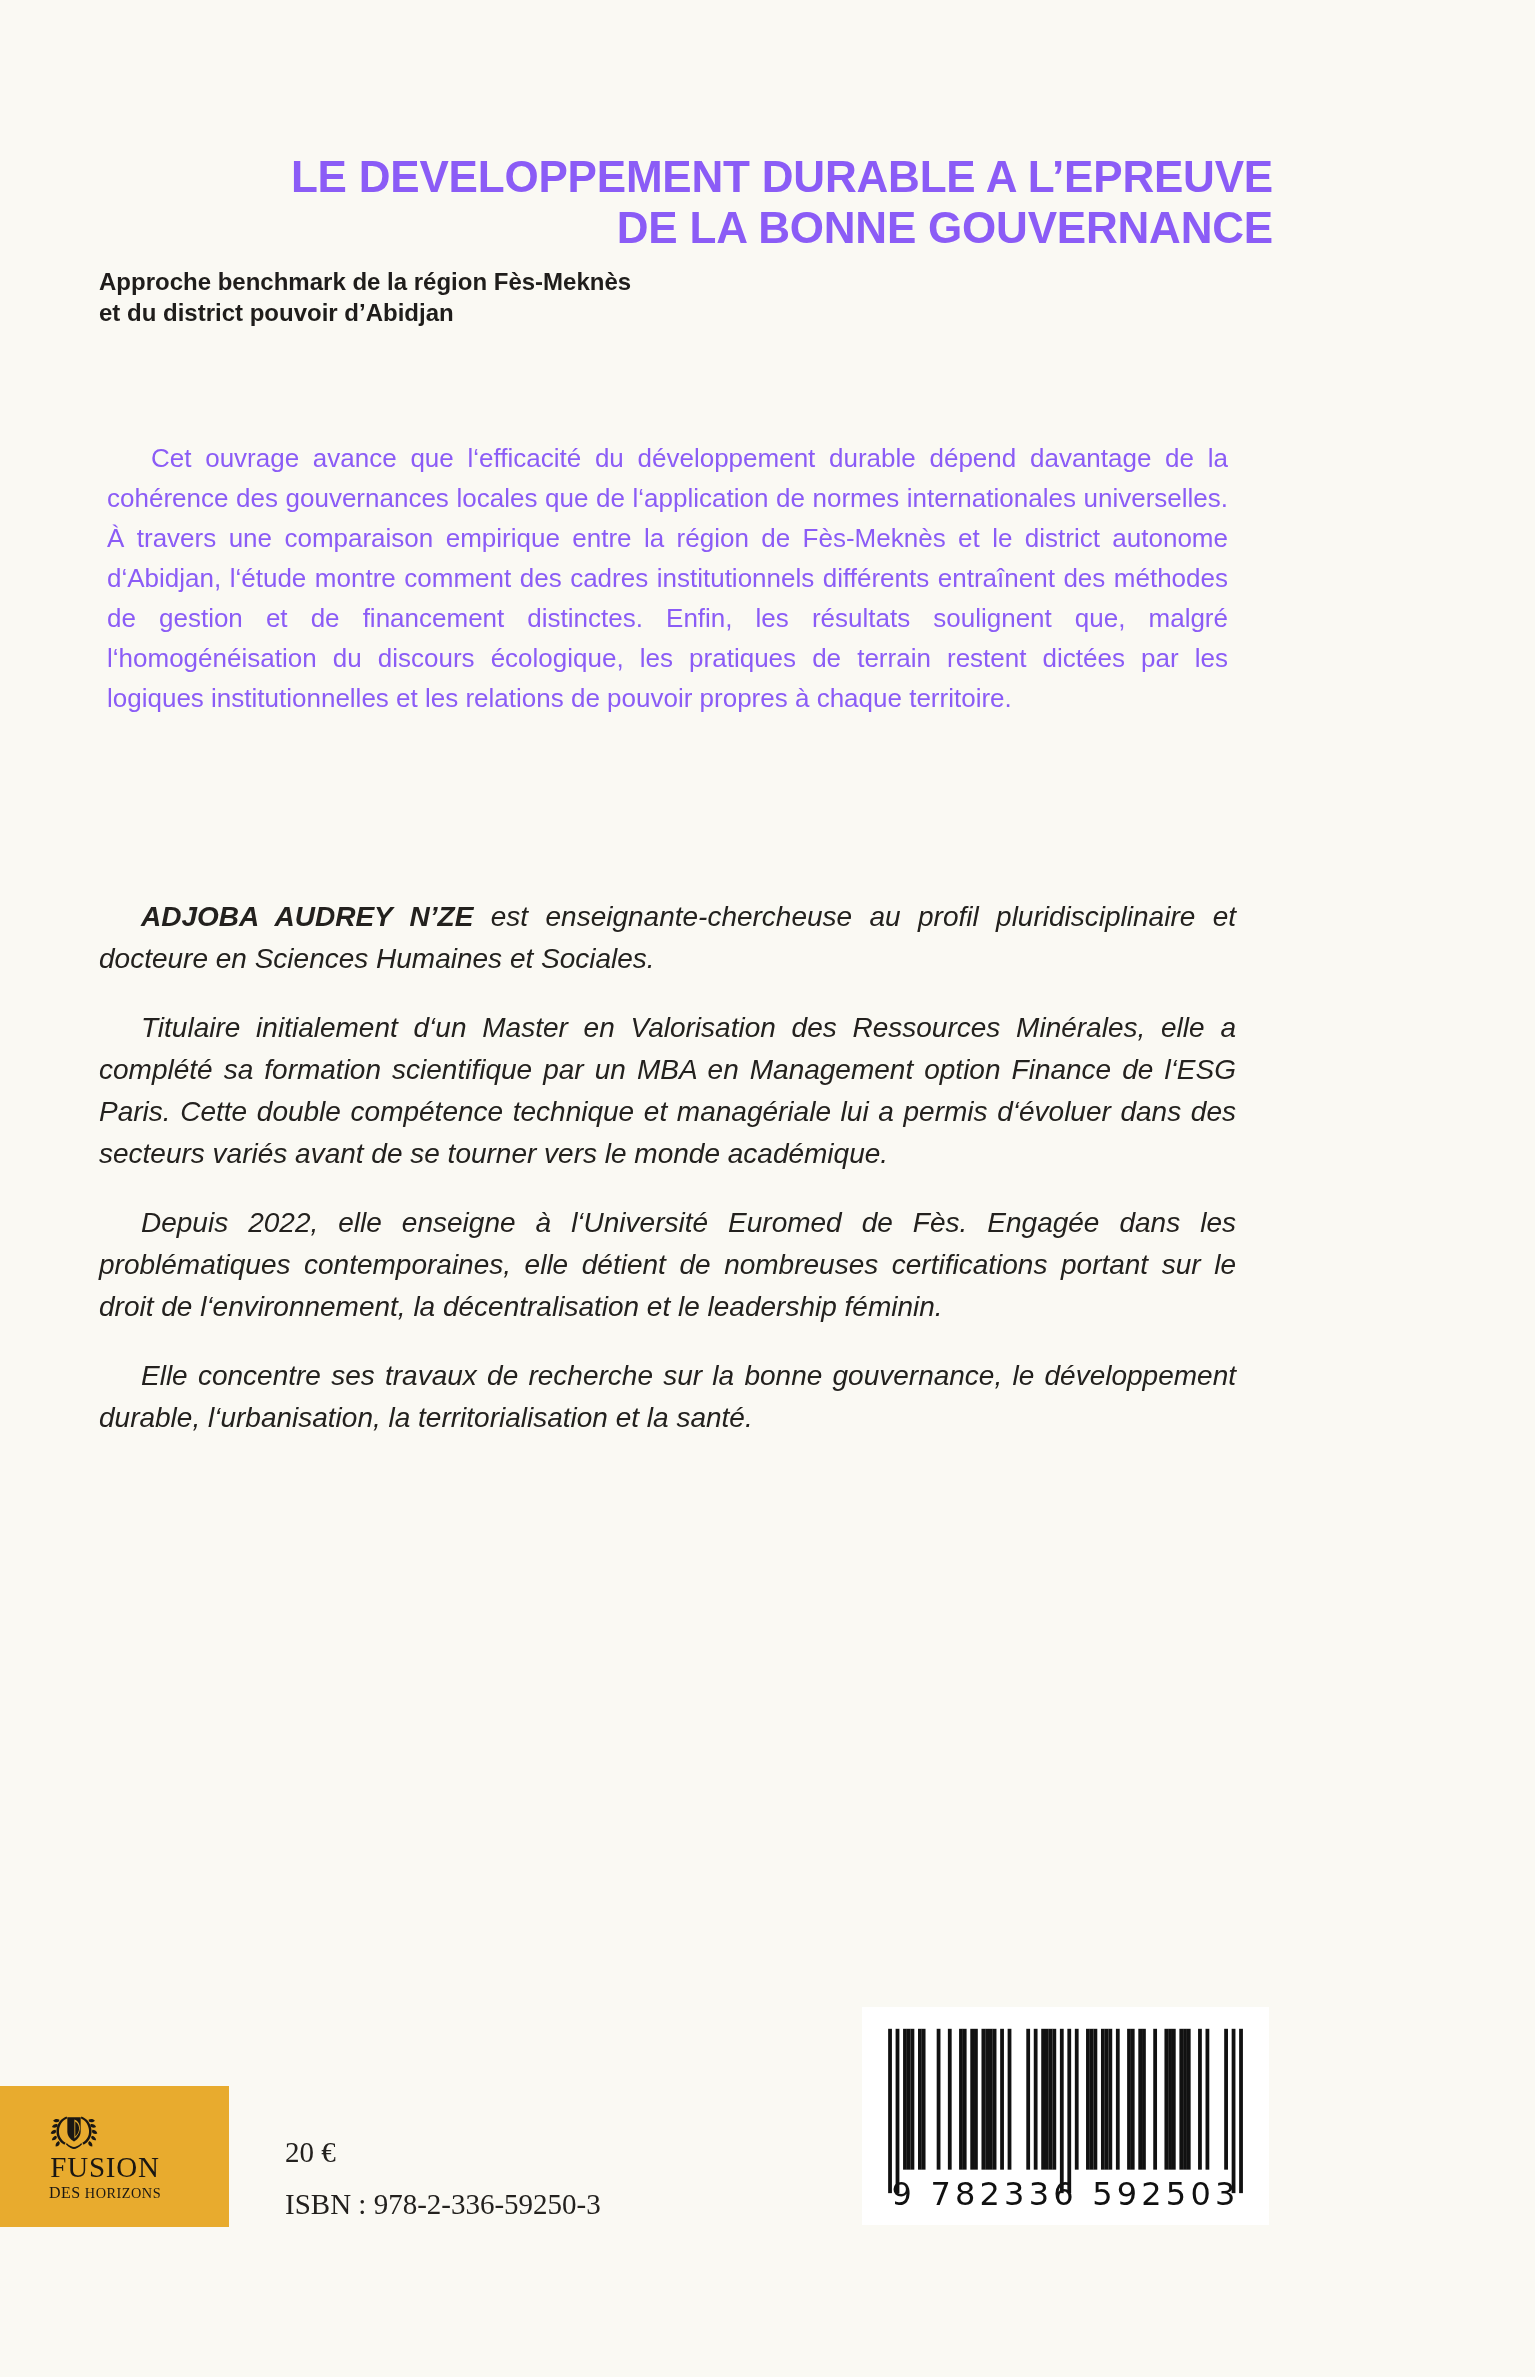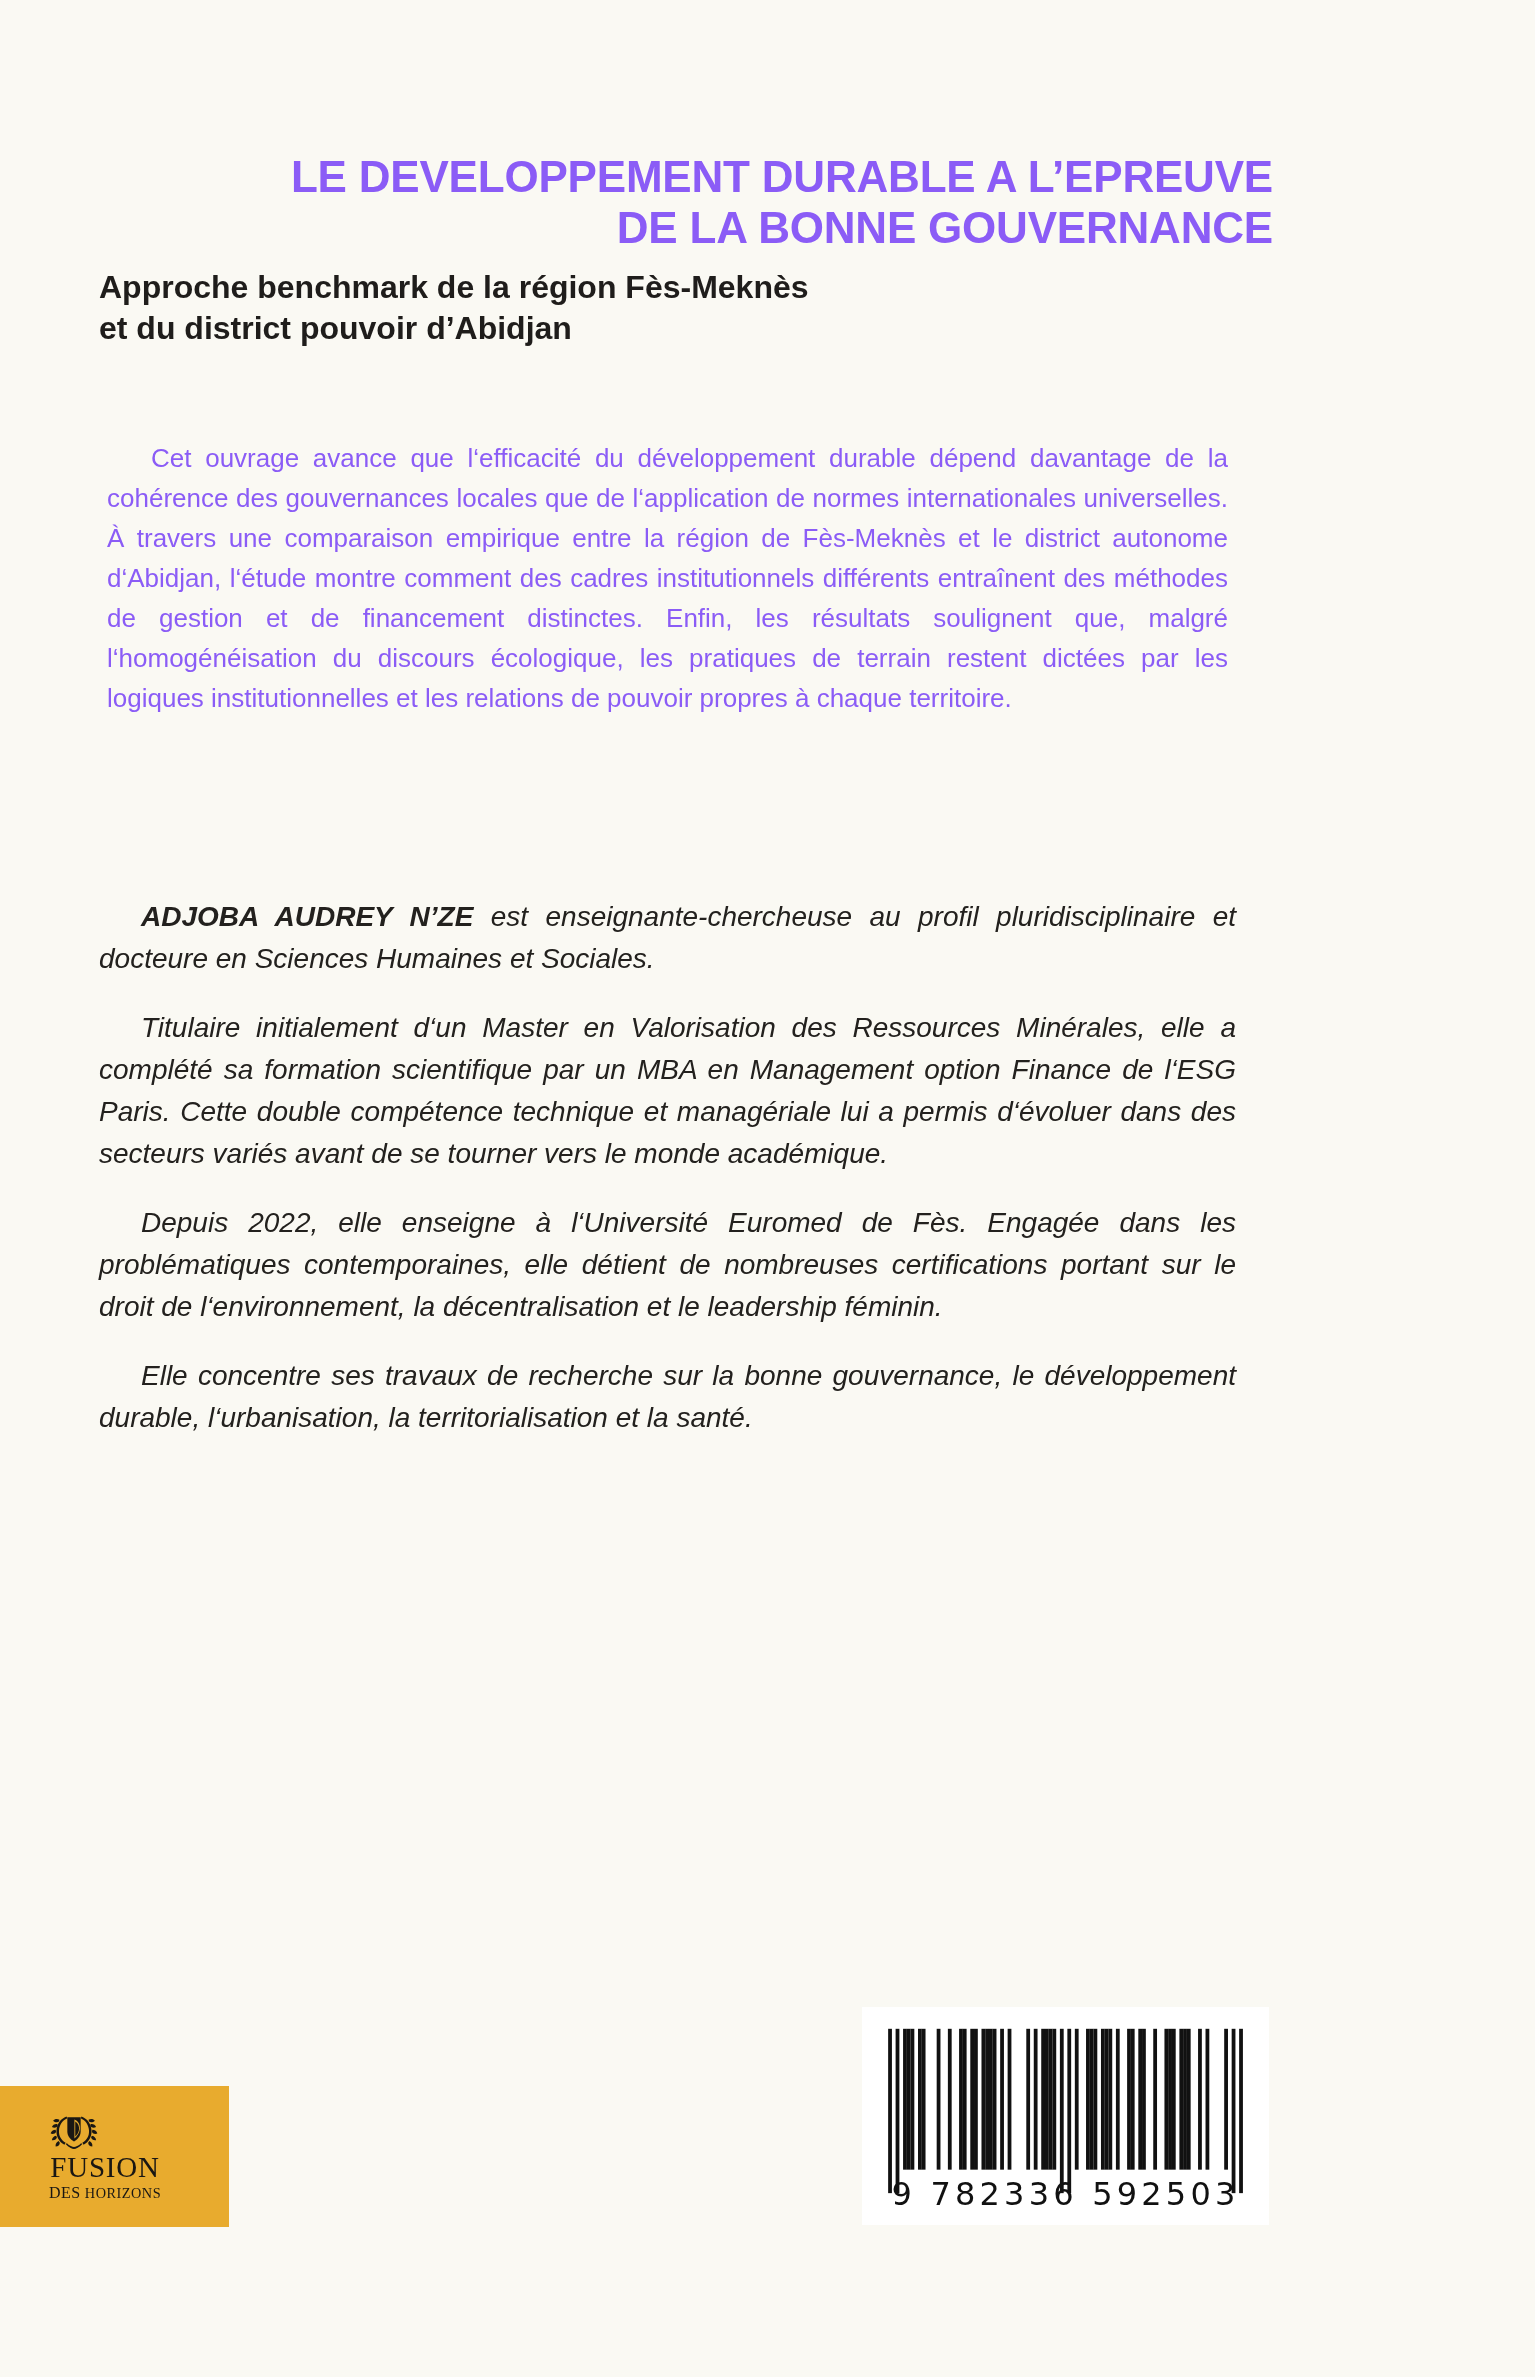--- a/index.html
+++ b/index.html
@@ -35,21 +35,21 @@
     letter-spacing: -0.2px;
     margin: 0;
     text-transform: uppercase;
     color: #8b5cf6;
     text-align: right;
   }
   .book-title .tline { display: block; }
 
   .book-subtitle {
     margin: 13.4px 0 0 0;
-    font-size: 32px;
+    font-size: 24px;
     font-weight: bold;
     line-height: 1.28;
     color: #1f1d1b;
   }
   .book-subtitle .sline { display: block; }
 
   
   .blurb {
     position: absolute;
     left: 99px;
@@ -229,20 +229,24 @@
           <path d="M40 76 c7 8 16 12 20 12 c4 0 13 -4 20 -12 l-3 -2 c-6 6 -13 9 -17 9 c-4 0 -11 -3 -17 -9 z"></path>
         </g>
       </svg>
     </span>
     <span class="logo-word">
       <span class="logo-fusion">FUSION</span>
       <span class="logo-horizons"><span class="small">DES</span> <span>HORIZONS</span></span>
     </span>
   </div>
 
+  <div class="price-isbn">
+    <span class="price">20 €</span>
+    <span class="isbn">ISBN : 978-2-336-59250-3</span>
+  </div>
 
   <div class="barcode-box">
     <div class="barcode-inner">
       <svg class="barcode-svg" id="barcode-svg" viewBox="0 0 485 260" preserveAspectRatio="none" xmlns="http://www.w3.org/2000/svg" aria-hidden="true">
           <rect x="31.147" y="26" width="4.510" height="196" fill="#111111"></rect>
           <rect x="40.046" y="26" width="4.510" height="196" fill="#111111"></rect>
           <rect x="48.945" y="26" width="4.510" height="168" fill="#111111"></rect>
           <rect x="53.394" y="26" width="4.510" height="168" fill="#111111"></rect>
           <rect x="57.844" y="26" width="4.510" height="168" fill="#111111"></rect>
           <rect x="66.743" y="26" width="4.510" height="168" fill="#111111"></rect>

